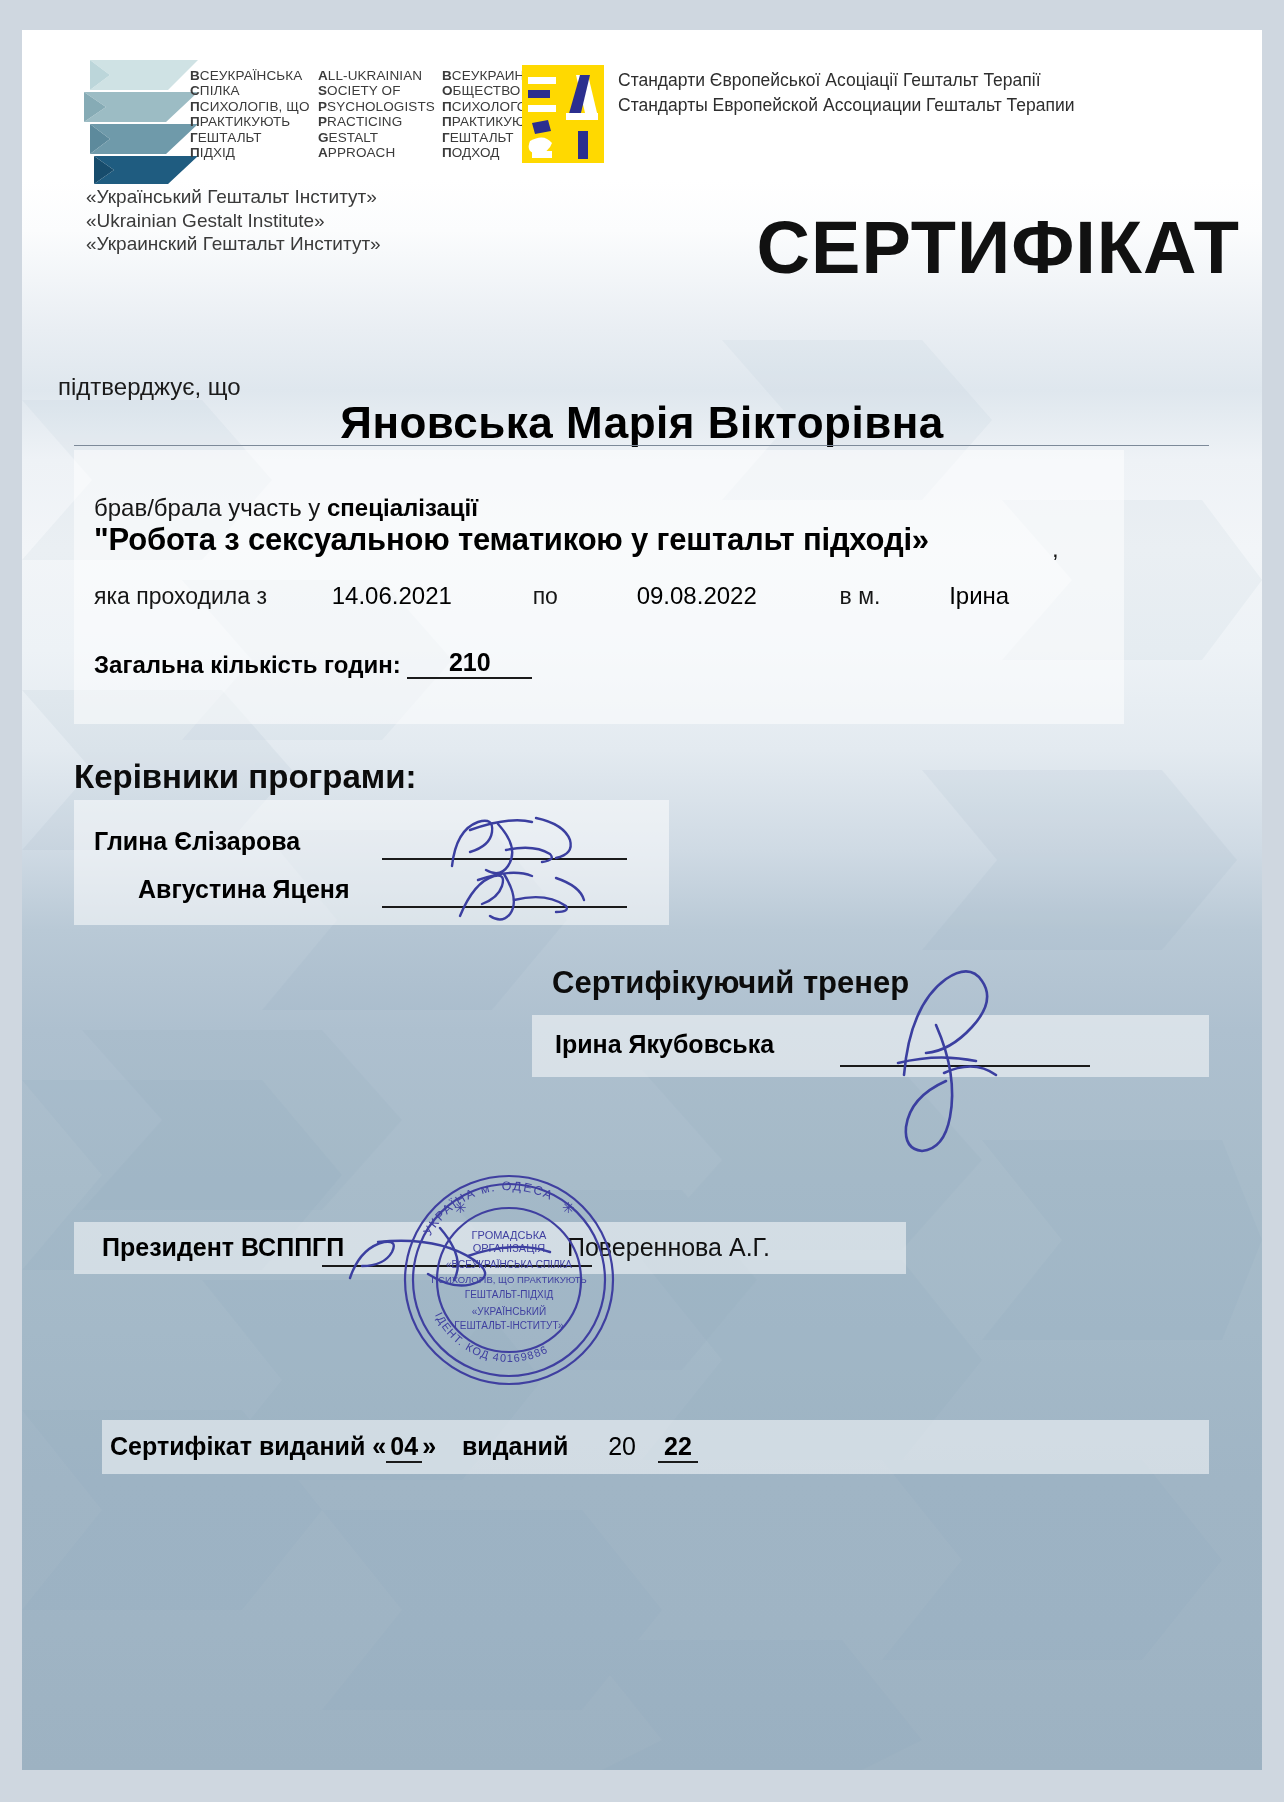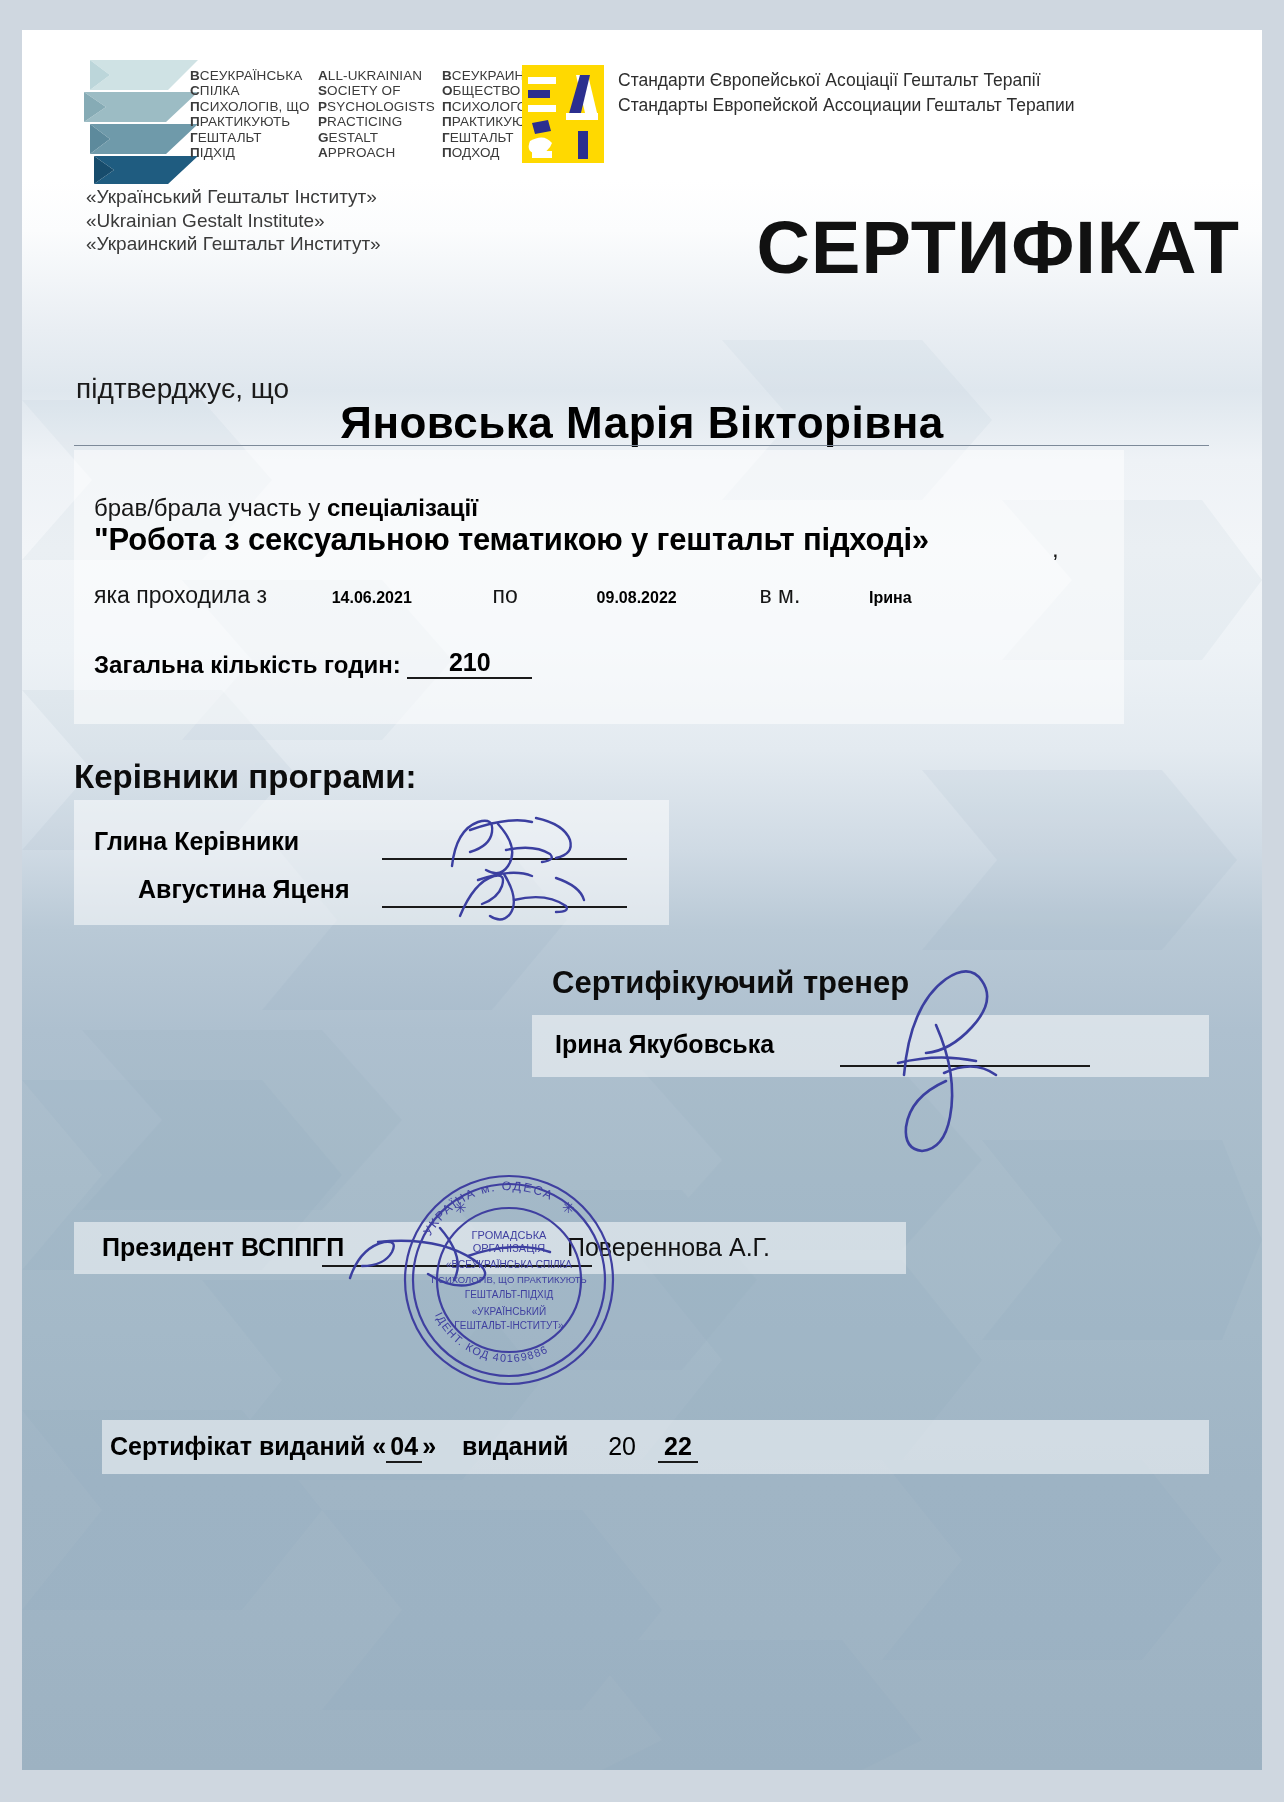--- a/index.html
+++ b/index.html
@@ -72,22 +72,22 @@
 
   
   .big-title {
     position: absolute; right: 22px; top: 175px;
     font-size: 74px; font-weight: 800; letter-spacing: 1px;
     color: #111; font-family: "Liberation Sans", sans-serif;
   }
 
   
   .confirm {
-    position: absolute; left: 54px; top: 343px;
-    font-size: 28px; color: #1b1b1b;
+    position: absolute; left: 36px; top: 343px;
+    font-size: 24px; color: #1b1b1b;
   }
   .name {
     position: absolute; left: 0; right: 0; top: 368px;
     text-align: center;
     font-size: 44px; font-weight: 800; color: #000;
     letter-spacing: .5px;
   }
   .name-rule {
     position: absolute; left: 52px; width: 1135px; top: 415px;
     border-bottom: 1.6px solid #7d8a99;
@@ -108,21 +108,21 @@
   .bold { font-weight: 800; color: #000; }
 
   .spec-label { left: 72px; top: 464px; }
   .spec-title {
     left: 72px; top: 492px;
     font-size: 31px; font-weight: 800; color: #000; letter-spacing: -.2px;
   }
   .spec-comma { left: 1030px; top: 505px; font-size: 24px; color: #161616; }
 
   .dates { left: 72px; top: 552px; font-size: 23px; color: #161616; }
-  .dates .d { font-weight: 700; color:#000; font-size: 16px; }
+  .dates .d { font-weight: 400; color:#000; font-size: 24px; }
 
   .hours { left: 72px; top: 620px; font-size: 24px; font-weight: 800; color: #000; }
   .hours .num { font-size: 25px; }
   .hours .uline {
     display: inline-block; width: 125px; border-bottom: 2.2px solid #1a1a1a;
     text-align: center; vertical-align: baseline; position: relative; top: -2px;
   }
 
   .leaders-head {
     position: absolute; left: 52px; top: 728px;
@@ -291,21 +291,21 @@
     <span class="d">Ірина</span>
   </div>
 
   <div class="row hours">
     <span>Загальна кількість годин:</span>
     <span class="uline num">210</span>
   </div>
 
   <div class="leaders-head">Керівники програми:</div>
   <div class="panel panel-leaders"></div>
-  <div class="leader a">Глина Керівники</div>
+  <div class="leader a">Глина Єлізарова</div>
   <div class="leader b">Августина Яценя</div>
   <div class="sigline a"></div>
   <div class="sigline b"></div>
 
   <svg class="sig" style="left:418px;top:780px;width:190px;height:70px;" viewBox="0 0 190 70">
     <g fill="none" stroke="#3b3fa0" stroke-width="2.4" stroke-linecap="round">
       <path d="M12 56 q4 -36 26 -44 q16 -5 14 10 q-2 14 -22 20"></path>
       <path d="M30 20 q40 -14 62 -8"></path>
       <path d="M58 14 q22 24 10 42 q-8 12 -22 4"></path>
       <path d="M66 40 q28 -6 44 4 q6 6 -8 8"></path>

